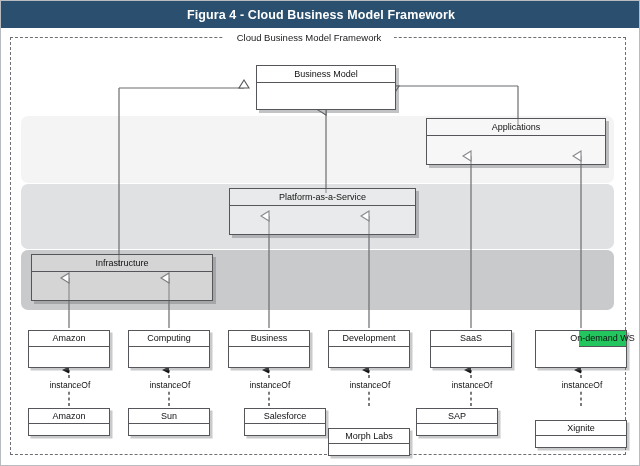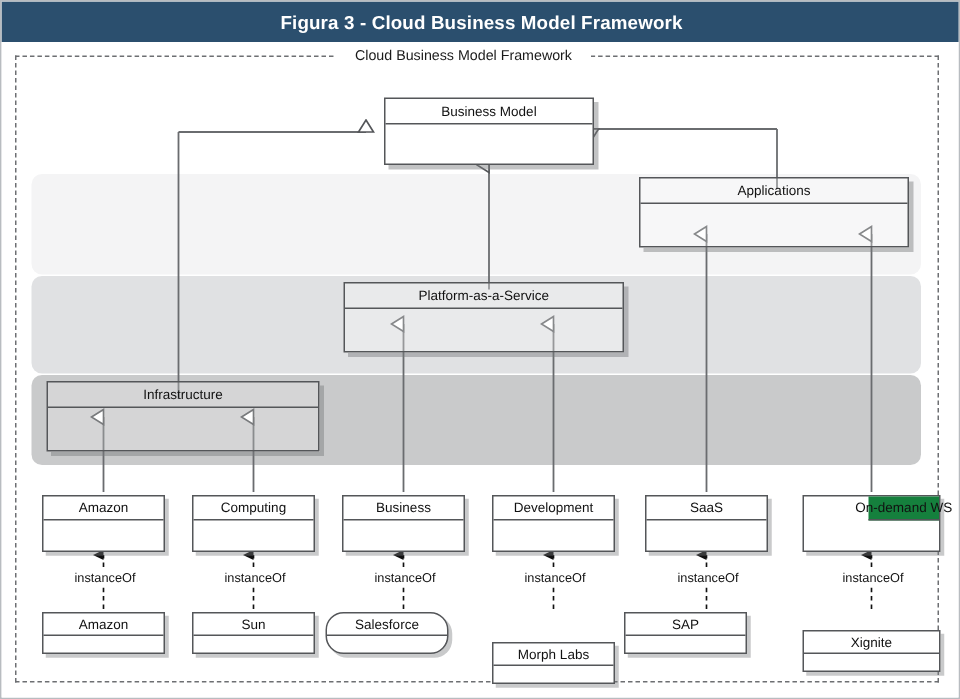--- a/index.html
+++ b/index.html
@@ -109,21 +109,21 @@
   
   .uml.big { }
   .uml.big .hdr { height: 17px; font-size: 9px; }
   
   .uml.glass { background: rgba(255,255,255,0.30); text-align: center; }
   .uml.glass2 { background: rgba(255,255,255,0.22); }
   
   .uml.leaf      { width: 82px; height: 38px; box-shadow: 2.5px 2.5px 0 rgba(120,122,125,0.40); }
   .uml.leaf .hdr { height: 16px; }
   .uml.leaf.wide { width: 92px; }
-  .uml.leaf .hdr.tint { background: #15803d; margin-left: 43px; }
+  .uml.leaf .hdr.tint { background: #22c55e; margin-left: 43px; }
   
   .uml.inst      { width: 82px; height: 28px; box-shadow: 2.5px 2.5px 0 rgba(120,122,125,0.40); }
   .uml.inst .hdr { height: 15px; }
   .uml.inst.wide { width: 92px; }
   
   .iolabel {
     position: absolute;
     font-size: 8.5px;
     color: #111111;
     white-space: nowrap;
@@ -131,21 +131,21 @@
     background: #ffffff;
     padding: 0 1px;
   }
 </style>
 </head>
 <body>
 
 <div id="page">
 
   <div id="titlebar">
-    <span class="caption">Figura 3 - Cloud Business Model Framework</span>
+    <span class="caption">Figura 4 - Cloud Business Model Framework</span>
   </div>
 
   <div id="canvas">
 
     <div id="frame"></div>
     <div id="frame-label-mask"></div>
     <div id="frame-label">Cloud Business Model Framework</div>
 
     <div class="band" id="band-apps"></div>
     <div class="band" id="band-platform"></div>
@@ -244,21 +244,21 @@
     <div class="iolabel" style="left:552px; top:352px; width:56px;">instanceOf</div>
 
     <div class="uml inst" style="left:27px; top:380px;">
       <div class="hdr">Amazon</div>
       <div class="body" style="height:11px;"></div>
     </div>
     <div class="uml inst" style="left:127px; top:380px;">
       <div class="hdr">Sun</div>
       <div class="body" style="height:11px;"></div>
     </div>
-    <div class="uml inst" style="left:216px; top:380px;border-radius:12px;">
+    <div class="uml inst" style="left:243px; top:380px;">
       <div class="hdr">Salesforce</div>
       <div class="body" style="height:11px;"></div>
     </div>
     <div class="uml inst" style="left:327px; top:380px;margin-top:20px;">
       <div class="hdr">Morph Labs</div>
       <div class="body" style="height:11px;"></div>
     </div>
     <div class="uml inst" style="left:415px; top:380px;">
       <div class="hdr">SAP</div>
       <div class="body" style="height:11px;"></div>

